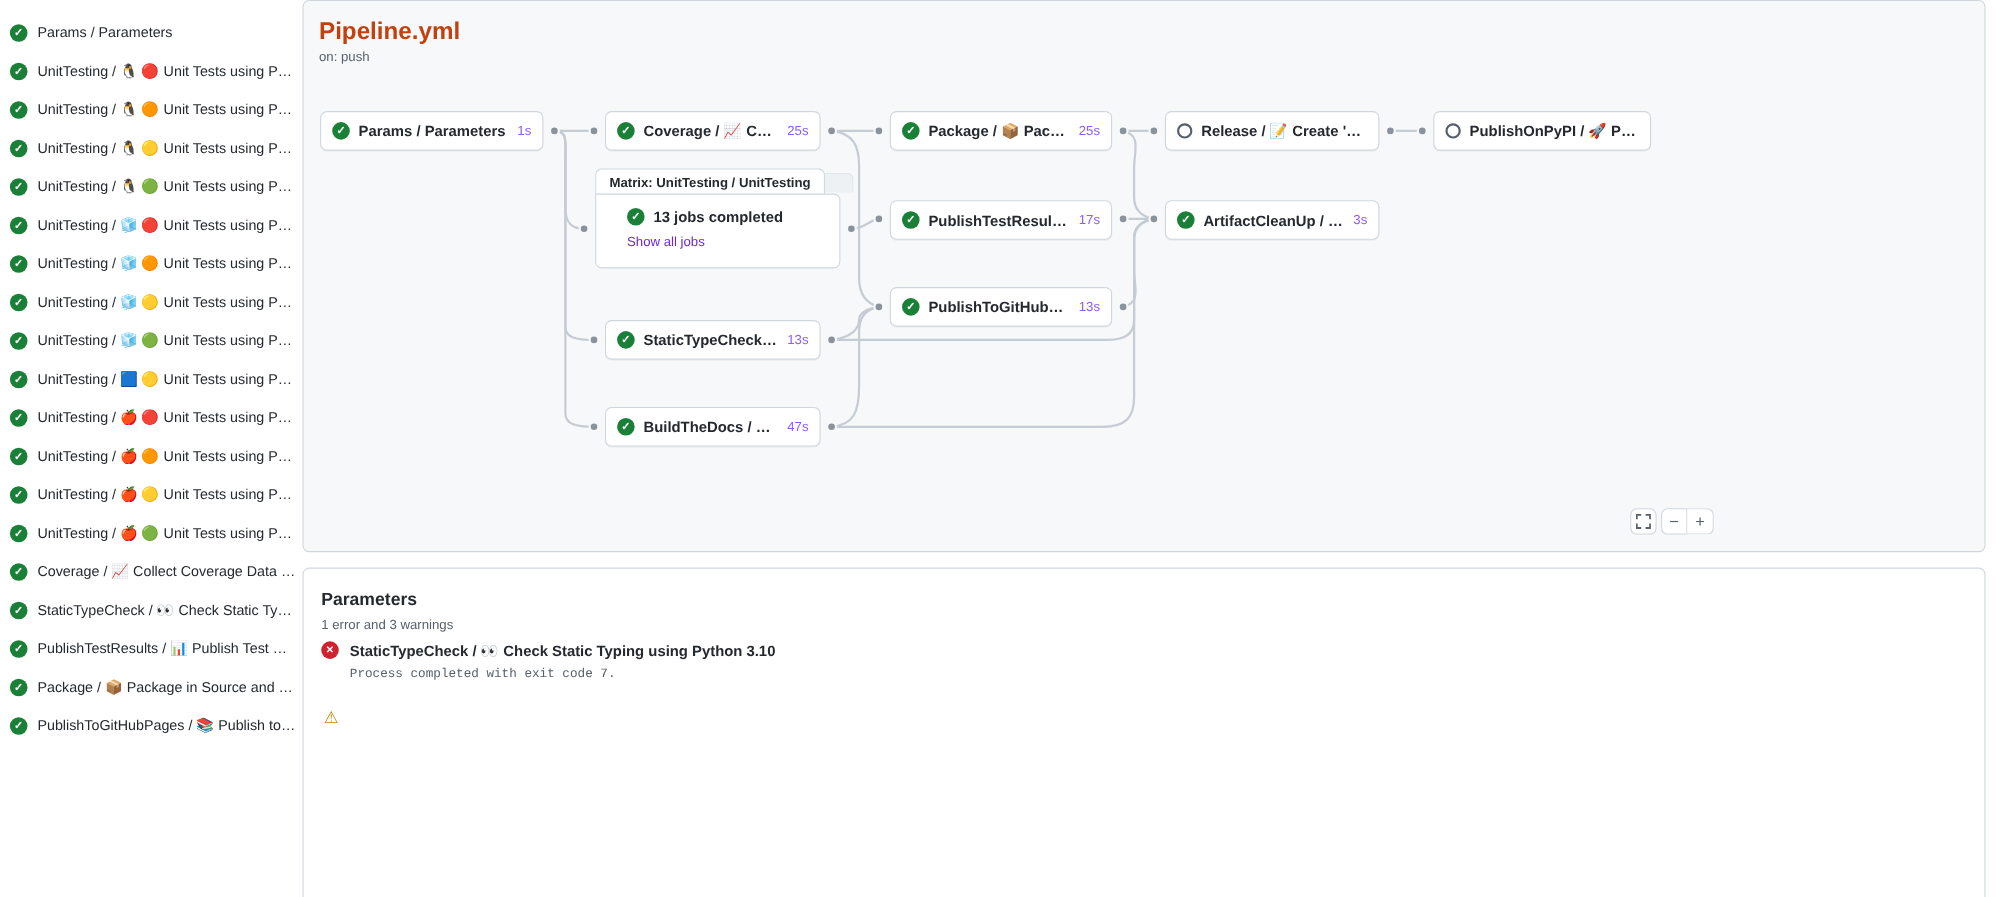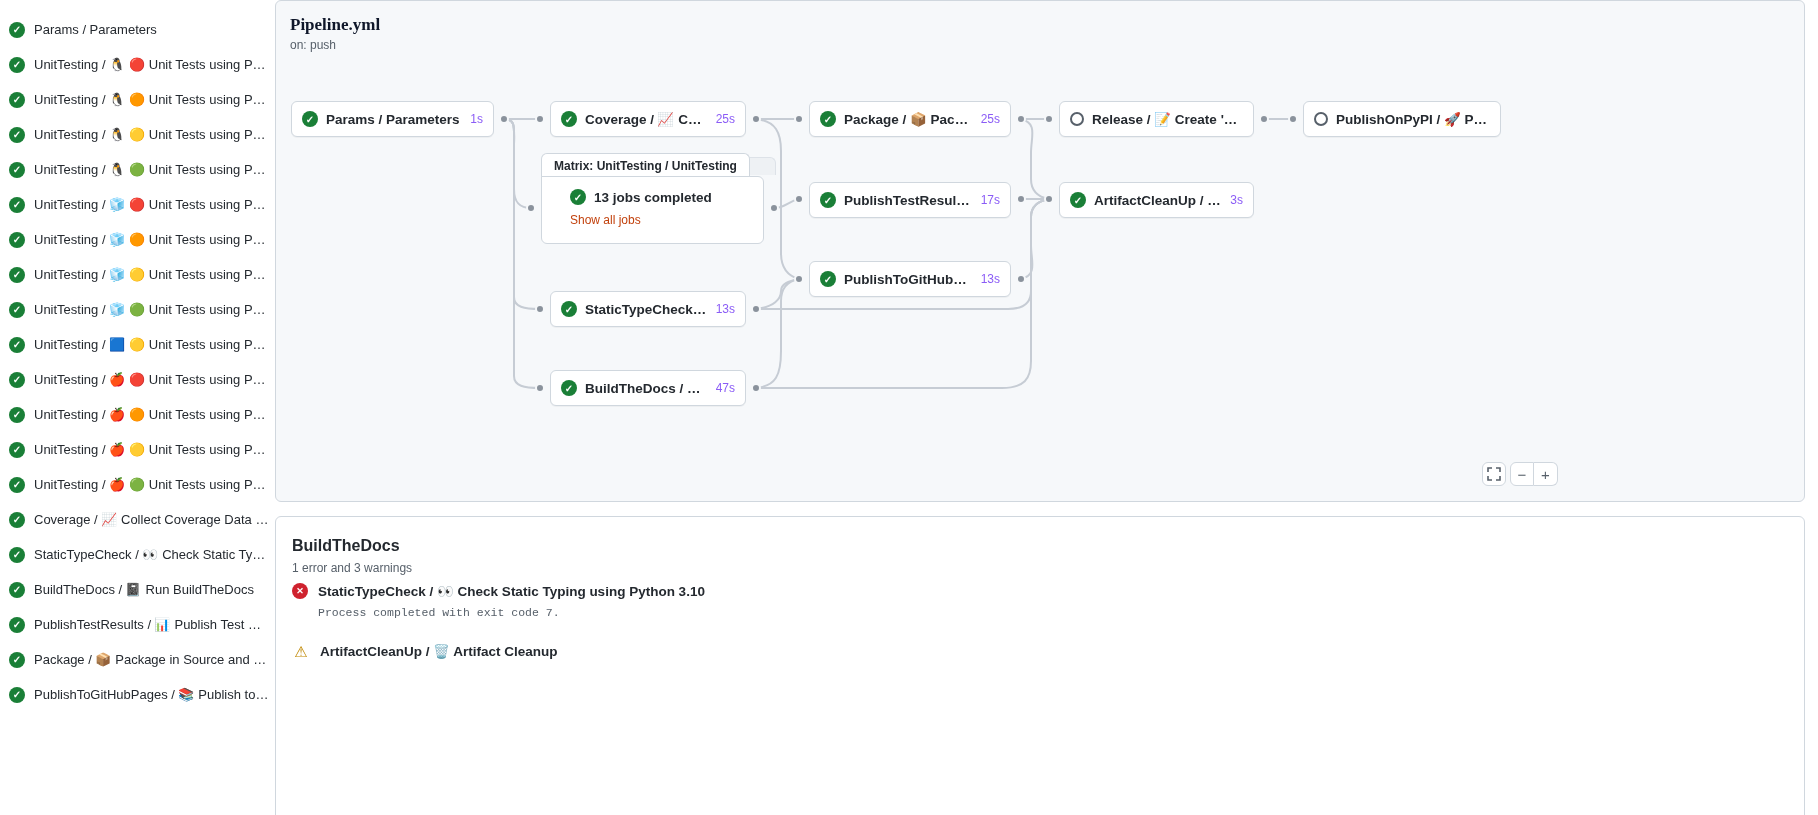--- a/index.html
+++ b/index.html
@@ -14,41 +14,41 @@
   
   .check { width:16px; height:16px; min-width:16px; border-radius:50%; background:#1a7f37; color:#fff;
     display:inline-flex; align-items:center; justify-content:center; font-size:10px; font-weight:bold; }
   .check::before { content:"✓"; }
   .skip { width:14px; height:14px; min-width:14px; border-radius:50%; background:#fff; border:2px solid #57606a; }
 
   
   .graph-card { position:absolute; left:275px; top:0; width:1530px; height:502px;
     background:#f6f8fa; border:1px solid #d0d7de; border-radius:6px; }
   .graph-header { position:absolute; left:14px; top:14px; }
-  .graph-title { font-size:17px; font-weight:bold; color:#0f172a;font-family:Liberation Serif, serif; }
+  .graph-title { font-size:22px; font-weight:bold; color:#c2410c; }
   .graph-trigger { font-size:12px; color:#57606a; margin-top:3px; }
 
   svg.edges { position:absolute; left:0; top:0; width:1530px; height:502px; }
   svg.edges path { fill:none; stroke:#c6ccd4; stroke-width:2; }
   svg.edges circle { fill:#8a929c; stroke:#f6f8fa; stroke-width:2; }
 
   .node { position:absolute; height:36px; background:#fff; border:1px solid #d0d7de; border-radius:6px;
     display:flex; align-items:center; gap:8px; padding:0 10px; box-shadow:0 1px 0 rgba(27,31,36,0.04); cursor:pointer; }
   .node .nlbl { font-size:13.5px; font-weight:600; white-space:nowrap; overflow:hidden; text-overflow:ellipsis; flex:1; }
   .node .dur { font-size:12px; color:#8b5cf6; margin-left:auto; white-space:nowrap; }
 
   .matrix-tab { position:absolute; left:540px; top:152px; height:24px; background:#fff;
     border:1px solid #d0d7de; border-bottom:none; border-radius:6px 6px 0 0; display:flex; align-items:center;
     padding:4px 12px; font-size:12px; font-weight:600; z-index:2; }
   .matrix-stub { position:absolute; left:735px; top:156px; width:40px; height:18px; background:#eef1f4;
     border:1px solid #dde2e8; border-bottom:none; border-radius:6px 6px 0 0; z-index:1; }
   .matrix-box { position:absolute; left:540px; top:175px; width:223px; height:68px; background:#fff;
     border:1px solid #d0d7de; border-radius:0 6px 6px 6px; padding:12px 28px; z-index:2; }
   .matrix-row { display:flex; align-items:center; gap:8px; font-size:13.5px; font-weight:600; }
-  .matrix-link { font-size:12px; color:#c2410c; margin-top:8px; cursor:pointer; }
+  .matrix-link { font-size:12px; color:#6d28d9; margin-top:8px; cursor:pointer; }
 
   .ctrl-btn { position:absolute; width:24px; height:24px; background:#fff; border:1px solid #d0d7de;
     border-radius:6px; display:flex; align-items:center; justify-content:center; cursor:pointer; color:#57606a; }
   .zoom-group { position:absolute; left:1784px; top:461px; display:flex; }
   .zoom-group .zbtn { width:24px; height:24px; background:#fff; border:1px solid #d0d7de; color:#57606a;
     display:flex; align-items:center; justify-content:center; font-size:15px; cursor:pointer; }
   .zoom-group .zbtn:first-child { border-radius:6px 0 0 6px; }
   .zoom-group .zbtn:last-child { border-radius:0 6px 6px 0; border-left:none; }
 
   
@@ -145,24 +145,20 @@
     <div class="side-item">
       <span class="check"></span>
       <span class="lbl">Coverage / 📈 Collect Coverage Data usi...</span>
     </div>
 
     <div class="side-item">
       <span class="check"></span>
       <span class="lbl">StaticTypeCheck / 👀 Check Static Typing...</span>
     </div>
 
-    <div class="side-item">
-      <span class="check"></span>
-      <span class="lbl">BuildTheDocs / 📓 Run BuildTheDocs</span>
-    </div>
 
     <div class="side-item">
       <span class="check"></span>
       <span class="lbl">PublishTestResults / 📊 Publish Test Resu...</span>
     </div>
 
     <div class="side-item">
       <span class="check"></span>
       <span class="lbl">Package / 📦 Package in Source and Wh...</span>
     </div>
@@ -284,32 +280,31 @@
       <path d="M1,5 V1 H5 M9,1 H13 V5 M13,9 V13 H9 M5,13 H1 V9" fill="none" stroke="#57606a" stroke-width="1.6"></path>
     </svg>
   </div>
   <div class="zoom-group" style="left:1234px;top:461px">
     <div class="zbtn">−</div>
     <div class="zbtn">+</div>
   </div>
 </section>
 
 <section class="ann-card">
-  <div class="ann-title">BuildTheDocs</div>
+  <div class="ann-title">Parameters</div>
   <div class="ann-sub">1 error and 3 warnings</div>
   <div class="ann-list">
 
       <div class="ann-row">
         <span class="ann-icon error"></span>
         <div>
           <div class="ann-head">StaticTypeCheck / 👀 Check Static Typing using Python 3.10</div>
           <div class="ann-msg">Process completed with exit code 7.</div>
         </div>
       </div>
 
       <div class="ann-row">
         <span class="ann-icon warning"></span>
         <div>
-          <div class="ann-head">ArtifactCleanUp / 🗑️ Artifact Cleanup</div>
         </div>
       </div>
     </div>
 </section>
 
 </body></html>

